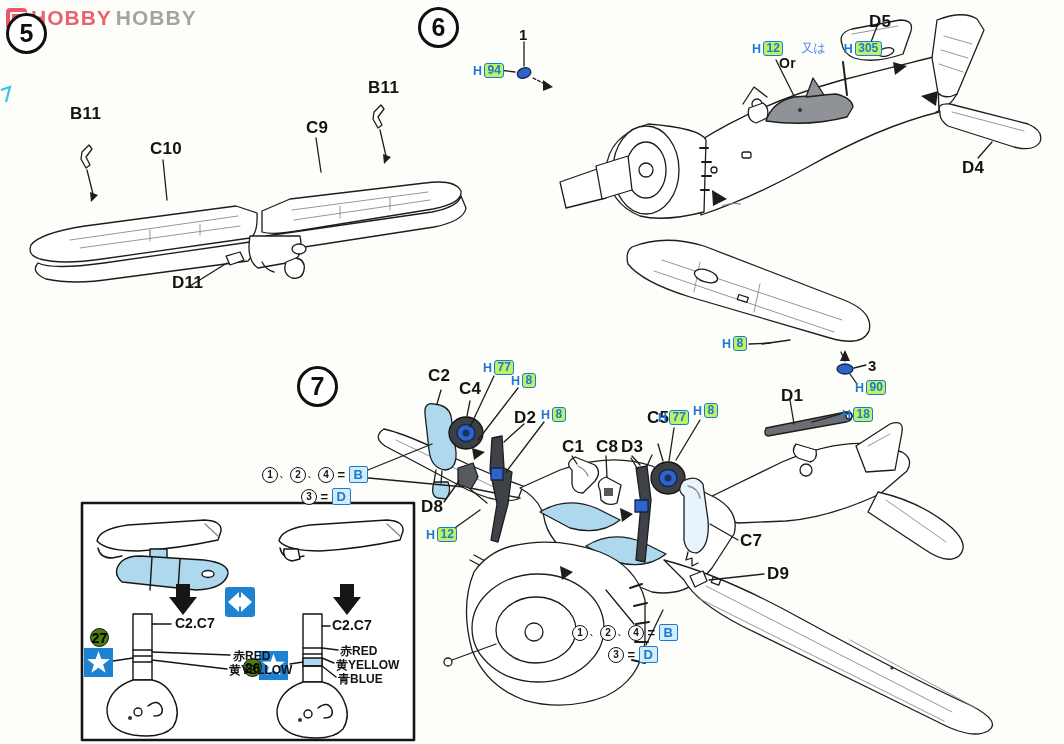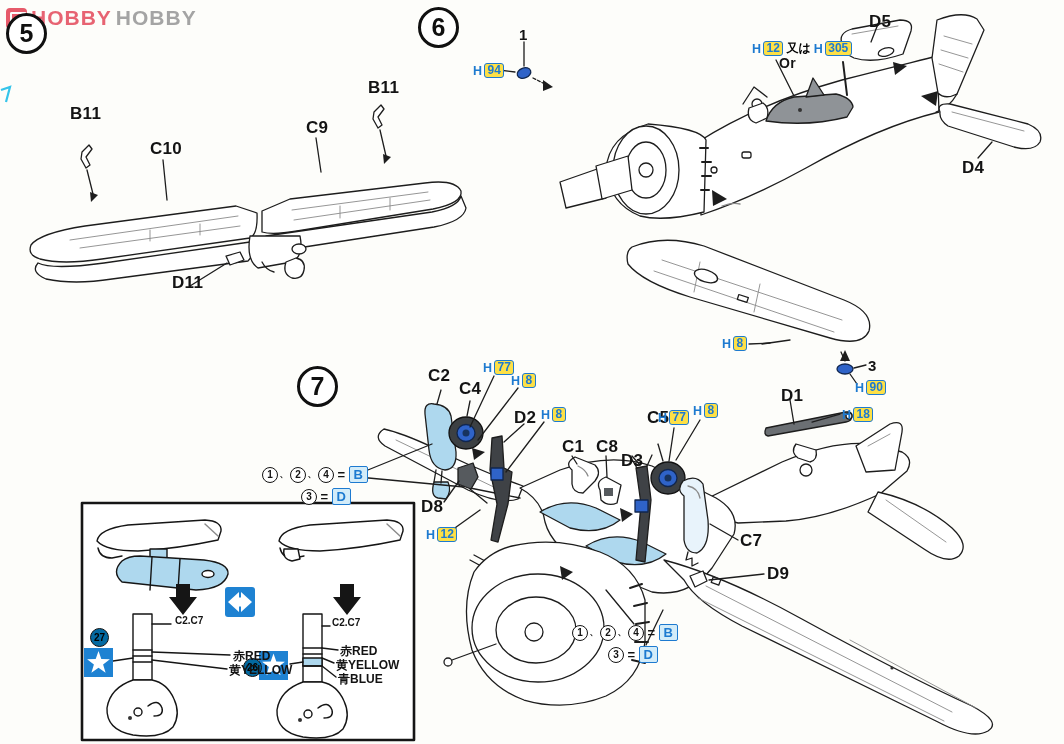--- a/index.html
+++ b/index.html
@@ -16,37 +16,37 @@
   .stepcirc{position:absolute;width:35px;height:35px;border:3px solid #101010;border-radius:50%;
             background:#fff;display:flex;align-items:center;justify-content:center;
             font-size:25px;font-weight:700;color:#101010;z-index:5;}
   
   .plabel{position:absolute;font-weight:700;font-size:17px;color:#131313;z-index:4;letter-spacing:.3px;white-space:nowrap;}
   .plabel.sm{font-size:15px;}
   .plabel.md{font-size:14px;}
   
   .hrow{position:absolute;display:flex;align-items:center;gap:2px;z-index:4;white-space:nowrap;}
   .hp{color:#1d7ad0;font-weight:700;font-size:12.5px;}
-  .hn{border:1.4px solid #1d7ad0;background:#fde047;color:#1d7ad0;font-weight:700;font-size:12px;
+  .hn{border:1.4px solid #1d7ad0;background:#bef264;color:#1d7ad0;font-weight:700;font-size:12px;
       line-height:13px;padding:0 2.5px;border-radius:3px;text-align:right;}
-  .jp{color:#000000;font-weight:700;font-size:12px;margin:0 1px;}
+  .jp{color:#3b82f6;font-weight:400;font-size:12px;margin:0 16px;}
   
   .formula{position:absolute;display:flex;align-items:center;gap:1.5px;z-index:4;
            font-weight:700;font-size:13px;color:#131313;}
   .circ{width:14px;height:14px;border:1.3px solid #131313;border-radius:50%;display:inline-flex;
         align-items:center;justify-content:center;font-size:10px;font-weight:700;background:#fff;}
   .sep{font-size:9px;}
   .eq{margin:0 2px;}
   .letterbox{border:1.5px solid #1d7ad0;background:#d3ecf9;color:#1d7ad0;padding:0 4px;
              font-weight:700;font-size:13px;border-radius:2px;line-height:15px;}
   
   .circnum{position:absolute;width:17px;height:17px;border:1.4px solid #131313;border-radius:50%;
-           display:flex;align-items:center;justify-content:center;font-size:10px;font-weight:700;
-           background:#0369a1;z-index:4;}
-  .inset-label{position:absolute;font-weight:700;font-size:10px;color:#131313;z-index:4;white-space:nowrap;}
+           display:flex;align-items:center;justify-content:center;font-size:14px;font-weight:700;
+           background:#4d7c0f;z-index:4;}
+  .inset-label{position:absolute;font-weight:700;font-size:14px;color:#131313;z-index:4;white-space:nowrap;}
   .band-label{position:absolute;font-weight:700;font-size:12px;color:#131313;z-index:4;white-space:nowrap;}
 </style>
 </head>
 <body>
 
 <div id="canvas">
 
   <svg width="1064" height="744" viewBox="0 0 1064 744" style="position:absolute;left:0;top:0;z-index:1">
 
     <path d="M1,90 l9,-3 -4,15" stroke="#35c4ea" stroke-width="2.2" fill="none"></path>
@@ -343,21 +343,21 @@
     <span class="hp">H</span>
       <span class="hn">8</span>
   </div>
   <span class="plabel" style="left:514px;top:408px">D2</span>
   <div class="hrow" style="left:541px;top:407px">
     <span class="hp">H</span>
       <span class="hn">8</span>
   </div>
   <span class="plabel" style="left:562px;top:437px">C1</span>
   <span class="plabel" style="left:596px;top:437px">C8</span>
-  <span class="plabel" style="left:621px;top:451px">D3</span>
+  <span class="plabel" style="left:621px;top:437px">D3</span>
   <span class="plabel" style="left:647px;top:408px">C5</span>
   <div class="hrow" style="left:658px;top:410px">
     <span class="hp">H</span>
       <span class="hn">77</span>
   </div>
   <div class="hrow" style="left:693px;top:403px">
     <span class="hp">H</span>
       <span class="hn">8</span>
   </div>
   <span class="plabel" style="left:781px;top:386px">D1</span>

